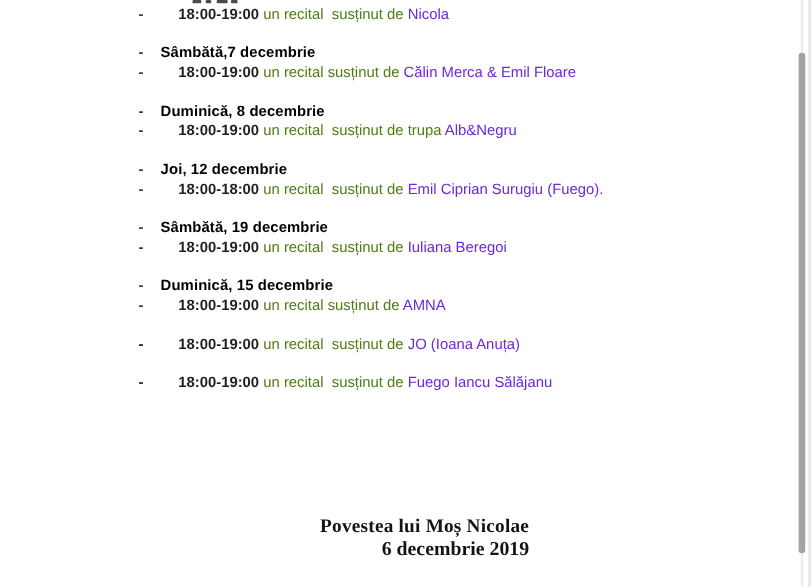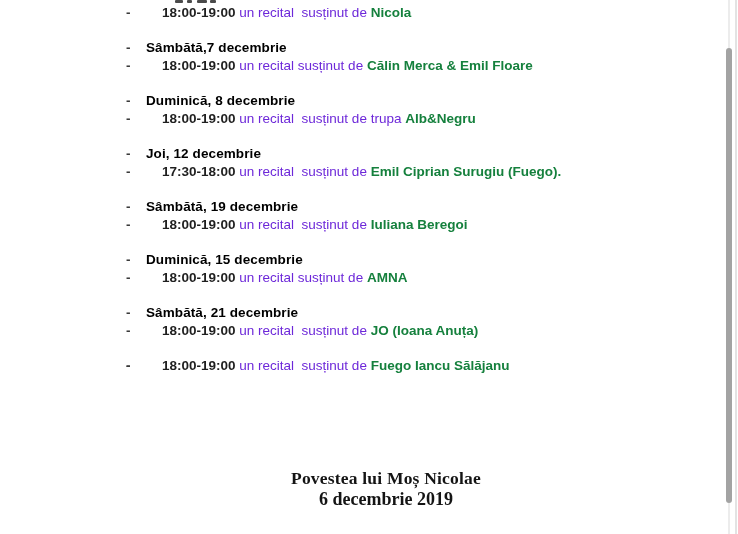--- a/index.html
+++ b/index.html
@@ -23,28 +23,28 @@
     position:relative;
     padding-left:21px;
     line-height:18px;
     font-size:13.5px;
     color:#2b2b2b;
     white-space:pre;
   }
   .dash{position:absolute;left:1px;top:0;color:#3a3a3a;font-weight:bold;}
   .date{font-weight:bold;color:#000000;letter-spacing:.1px;}
   .time{font-weight:bold;color:#1f1f1f;margin-left:16px;}
-  .mid{font-weight:normal;color:#6d28d9;}
-  .artist{font-weight:bold;color:#15803d;text-align:center;}
+  .mid{font-weight:normal;color:#4d7c0f;}
+  .artist{font-weight:normal;color:#6d28d9;text-align:center;}
 
   .footer{
     position:absolute;
     left:386px;top:468px;
     transform:translateX(-50%);
-    text-align:center;
+    text-align:right;
     font-family:"Liberation Serif","DejaVu Serif",serif;
     color:#141414;
     white-space:nowrap;
   }
   .footer-title{font-size:17.5px;font-weight:bold;line-height:21px;letter-spacing:.2px;}
   .footer-sub{font-size:18px;font-weight:bold;line-height:17px;margin-top:2px;}
 
   .sb-track-line{position:absolute;left:728px;top:0;width:2px;height:534px;background:#ececec;}
   .sb-thumb{position:absolute;left:726px;top:48px;width:6px;height:455px;background:#a3a3a3;border-radius:3px;}
   .sb-edge{position:absolute;left:735px;top:0;width:2px;height:534px;background:#e3e3e3;}
@@ -70,35 +70,35 @@
       <div class="line"><span class="dash">-</span><span class="time">18:00-19:00</span><span class="mid"> un recital susținut de </span><span class="artist">Călin Merca &amp; Emil Floare</span></div>
     </div>
 
     <div class="group">
       <div class="line"><span class="dash">-</span><span class="date">Duminică, 8 decembrie</span></div>
       <div class="line"><span class="dash">-</span><span class="time">18:00-19:00</span><span class="mid"> un recital  susținut de trupa </span><span class="artist">Alb&amp;Negru</span></div>
     </div>
 
     <div class="group">
       <div class="line"><span class="dash">-</span><span class="date">Joi, 12 decembrie</span></div>
-      <div class="line"><span class="dash">-</span><span class="time">17:30-18:00</span><span class="mid"> un recital  susținut de </span><span class="artist">Emil Ciprian Surugiu (Fuego).</span></div>
+      <div class="line"><span class="dash">-</span><span class="time">18:00-18:00</span><span class="mid"> un recital  susținut de </span><span class="artist">Emil Ciprian Surugiu (Fuego).</span></div>
     </div>
 
     <div class="group">
       <div class="line"><span class="dash">-</span><span class="date">Sâmbătă, 19 decembrie</span></div>
       <div class="line"><span class="dash">-</span><span class="time">18:00-19:00</span><span class="mid"> un recital  susținut de </span><span class="artist">Iuliana Beregoi</span></div>
     </div>
 
     <div class="group">
       <div class="line"><span class="dash">-</span><span class="date">Duminică, 15 decembrie</span></div>
       <div class="line"><span class="dash">-</span><span class="time">18:00-19:00</span><span class="mid"> un recital susținut de </span><span class="artist">AMNA</span></div>
     </div>
 
     <div class="group">
-      <div class="line"><span class="dash">-</span><span class="date">Sâmbătă, 21 decembrie</span></div>
+      <div class="line"><span class="dash">-</span></div>
       <div class="line"><span class="dash">-</span><span class="time">18:00-19:00</span><span class="mid"> un recital  susținut de </span><span class="artist">JO (Ioana Anuța)</span></div>
     </div>
 
     <div class="group">
       <div class="line"><span class="dash">-</span></div>
       <div class="line"><span class="dash">-</span><span class="time">18:00-19:00</span><span class="mid"> un recital  susținut de </span><span class="artist">Fuego Iancu Sălăjanu</span></div>
     </div>
 
   </div>
 

